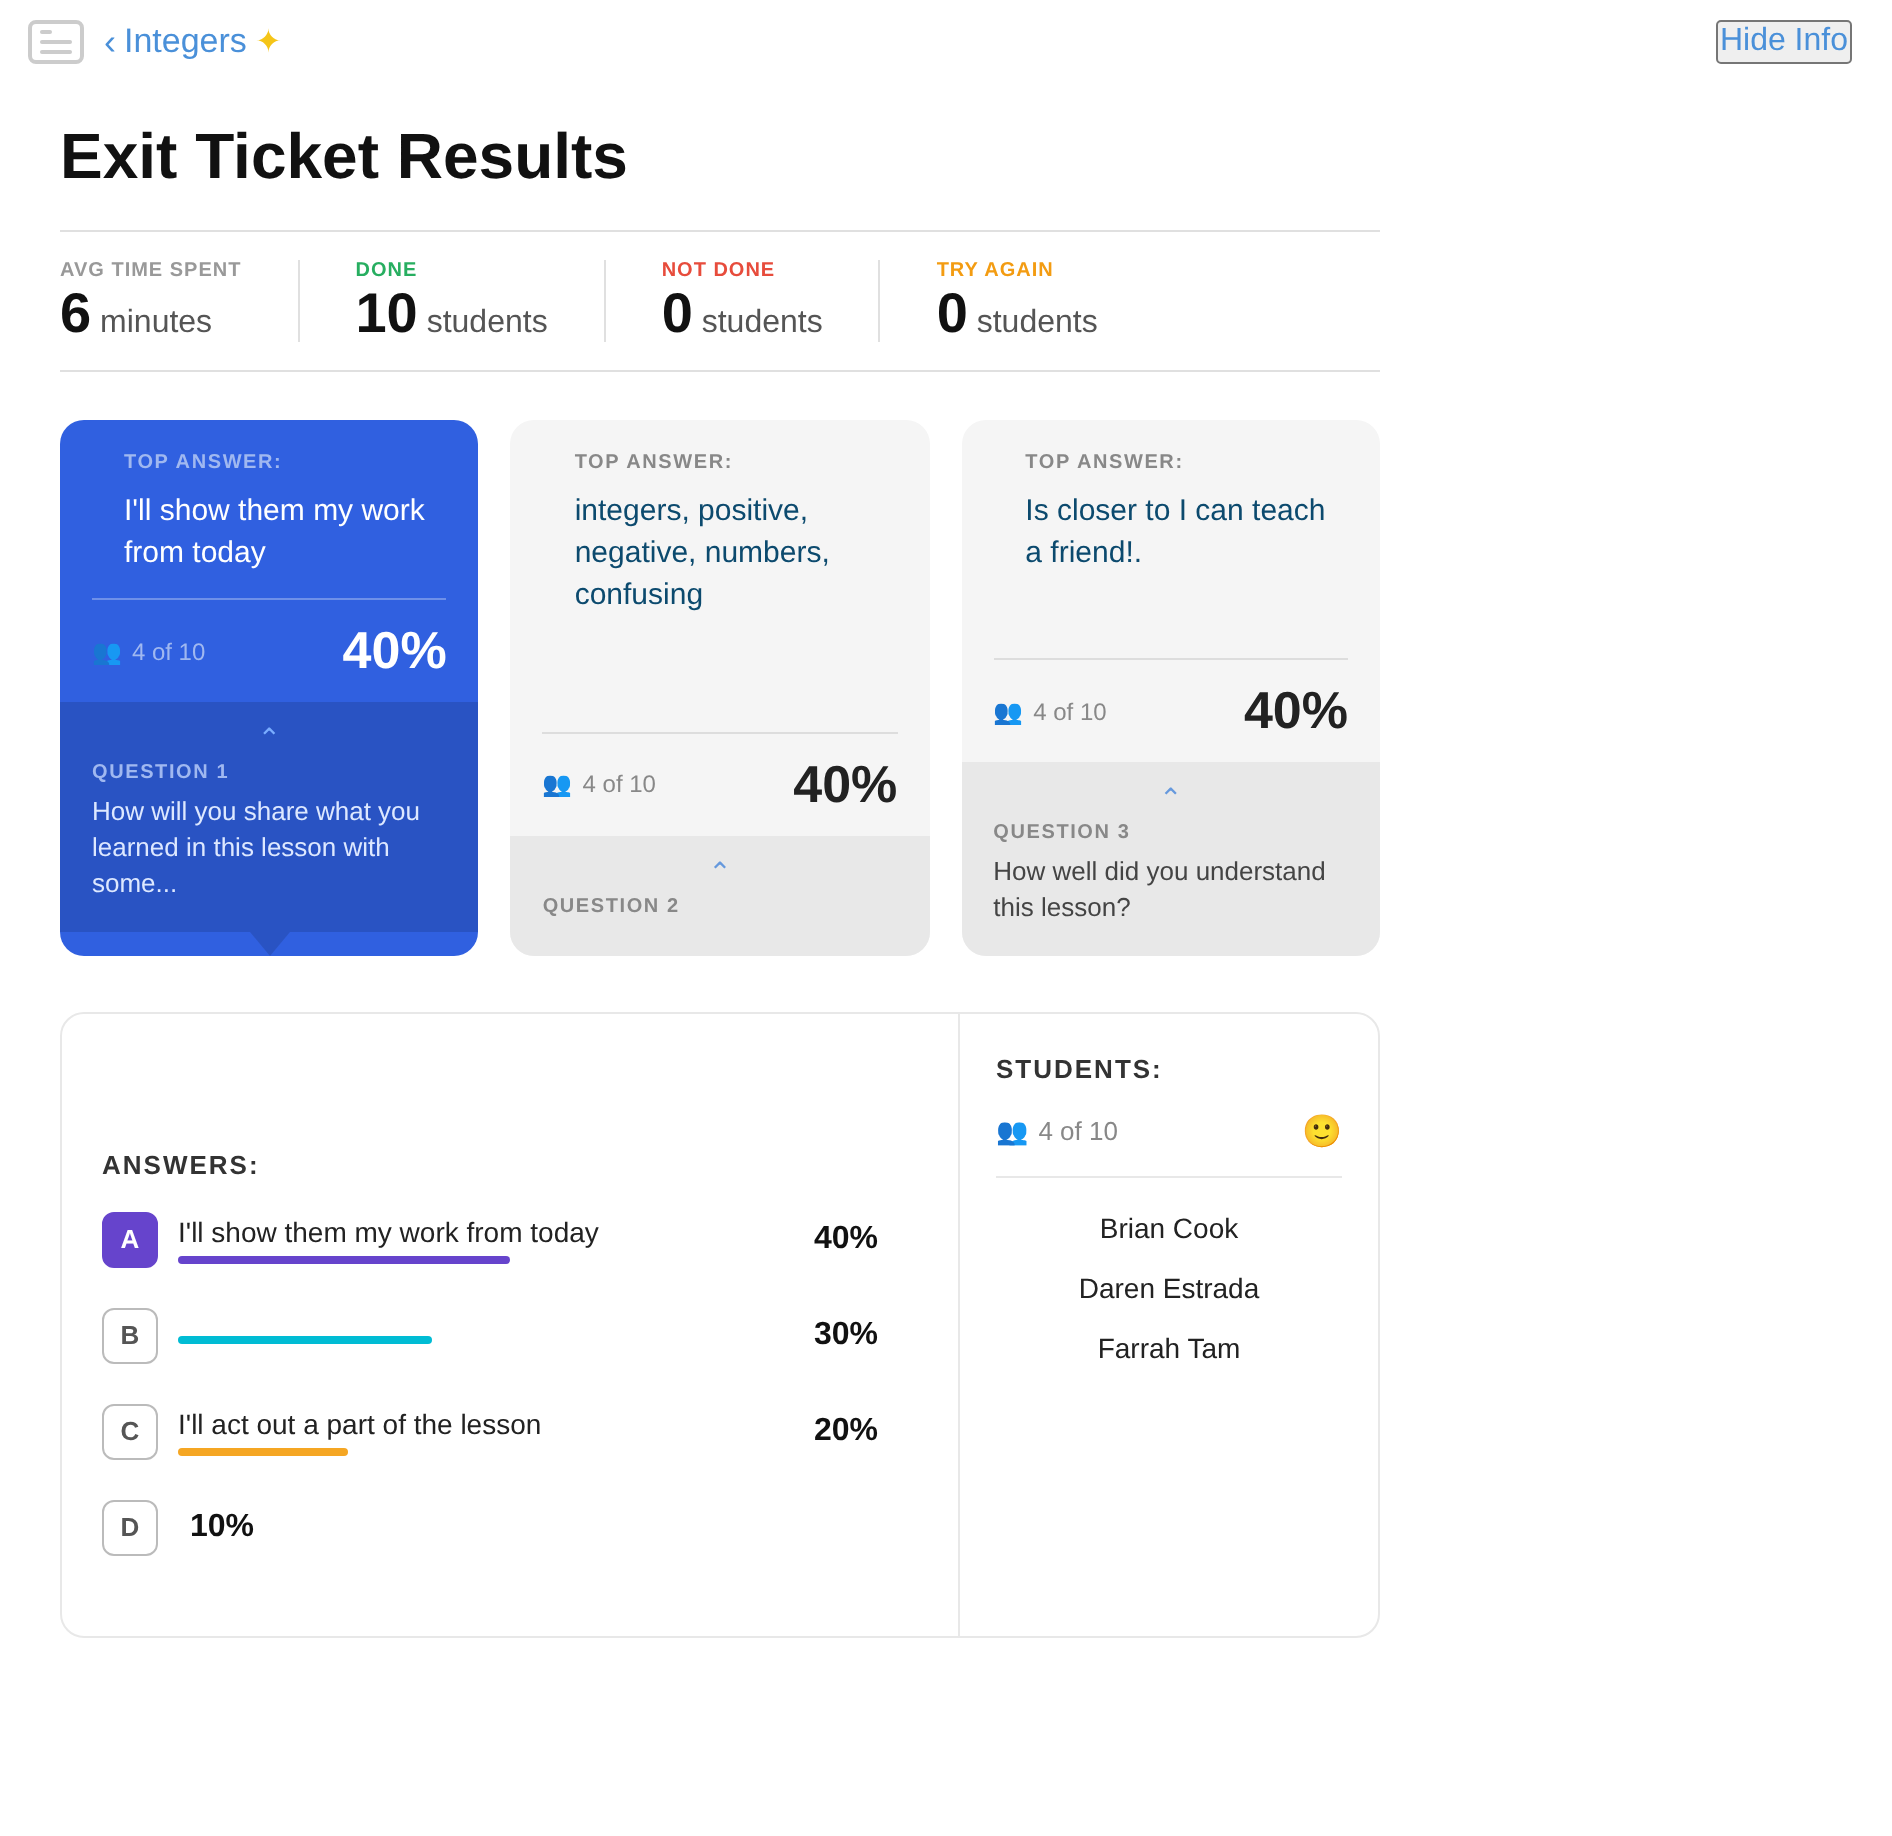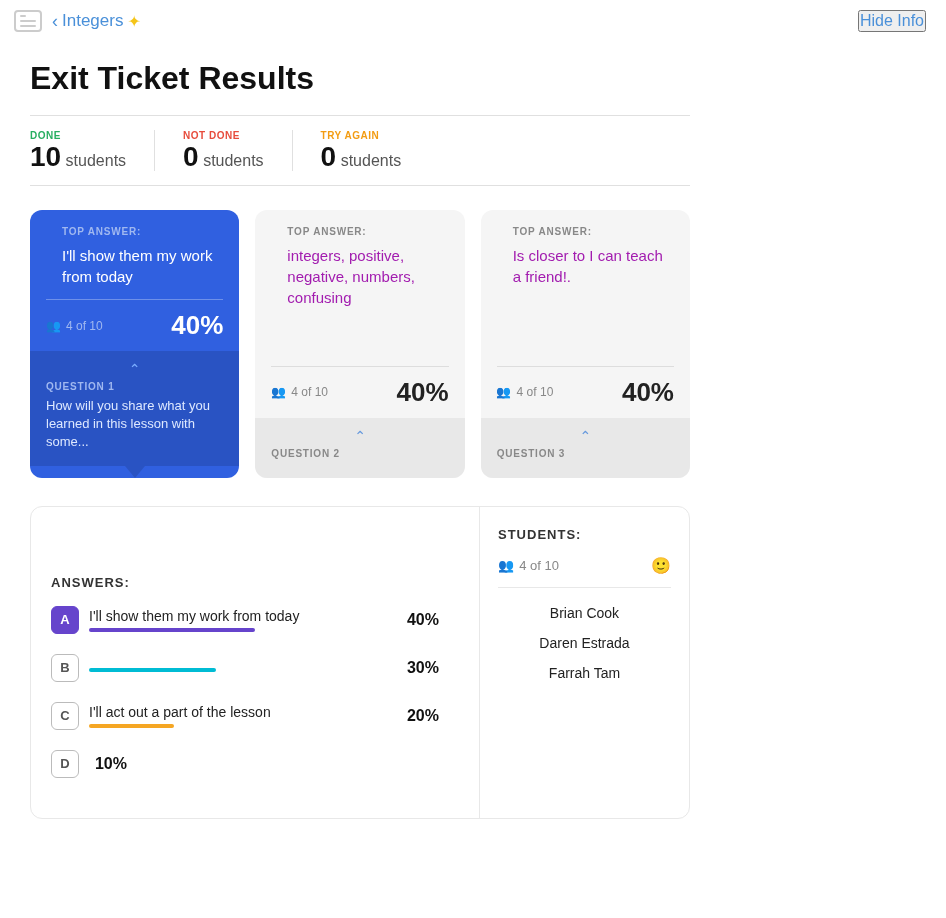--- a/index.html
+++ b/index.html
@@ -141,21 +141,21 @@
       margin-bottom: 8px;
     }
     .question-card.active .card-top-label { color: #a0b8f0; }
     .question-card:not(.active) .card-top-label { color: #888; }
     .card-answer {
       font-size: 15px;
       font-weight: 500;
       line-height: 1.4;
     }
     .question-card.active .card-answer { color: #fff; }
-    .question-card:not(.active) .card-answer { color: #a21caf; }
+    .question-card:not(.active) .card-answer { color: #0c4a6e; }
     .card-divider {
       height: 1px;
       background: rgba(255,255,255,0.3);
       margin: 0 16px;
     }
     .question-card:not(.active) .card-divider {
       background: #ddd;
     }
     .card-stats {
       padding: 10px 16px;
@@ -344,20 +344,27 @@
       <span class="sparkle">✦</span>
     </a>
   </div>
   <button class="hide-info-btn">Hide Info</button>
 </div>
 
 <div class="main-content">
   <h1 class="page-title">Exit Ticket Results</h1>
 
   <div class="stats-row">
+  <div class="stat-item">
+    <div class="stat-label ">AVG TIME SPENT</div>
+    <div>
+      <span class="stat-value">6</span>
+      <span class="stat-unit"> minutes</span>
+    </div>
+  </div>
       <div class="stat-item">
     <div class="stat-label done">DONE</div>
     <div>
       <span class="stat-value">10</span>
       <span class="stat-unit"> students</span>
     </div>
   </div>
       <div class="stat-item">
     <div class="stat-label not-done">NOT DONE</div>
     <div>
@@ -423,20 +430,21 @@
     <div class="card-stats">
       <div class="card-students">
         <span>👥</span>
         <span>4 of 10</span>
       </div>
       <div class="card-pct">40%</div>
     </div>
     <div class="card-bottom">
       <div class="card-bottom-chevron">⌃</div>
       <div class="card-q-label">QUESTION 3</div>
+      <div class="card-q-text">How well did you understand this lesson?</div>
     </div>
 
   </div>
     </div>
 
   <div class="answers-students-row">
     <div class="answers-panel">
       <div class="answers-header">ANSWERS:</div>
       <div id="answers-list">
           <div class="answer-item">

